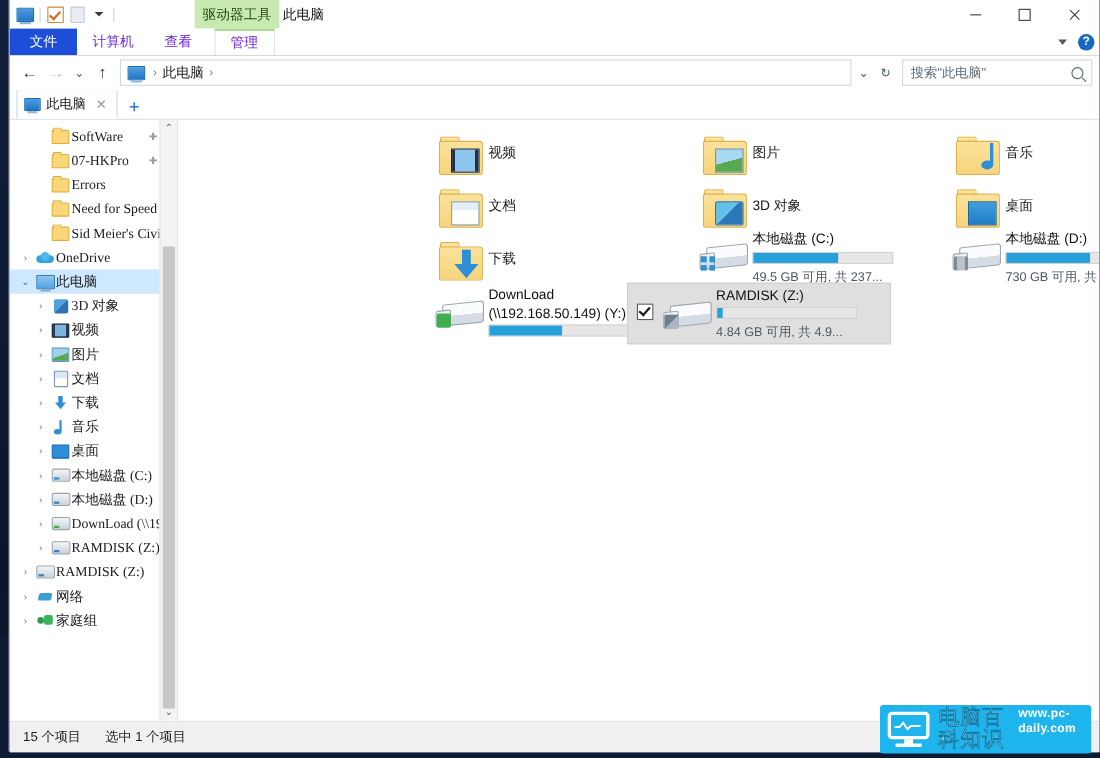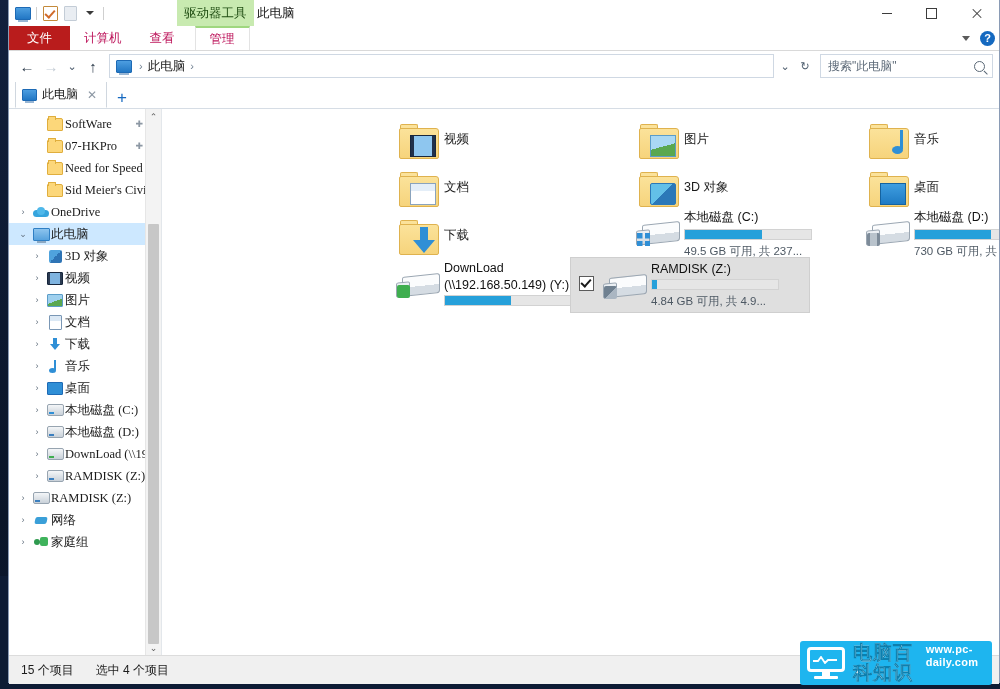--- a/index.html
+++ b/index.html
@@ -107,26 +107,26 @@
 
   
   .ribbon {
     position: relative;
     height: 24px;
     background: #ffffff;
     border-bottom: 1px solid #d9d9d9;
   }
   .rb-tabs { display: flex; align-items: stretch; height: 24px; }
   .rb-tab {
-    font-size: 12.5px; color: #be185d;
+    font-size: 12.5px; color: #6d28d9;
     padding: 0 14px;
     display: flex; align-items: center;
   }
   .rb-tab.file {
-    background: #b91c1c; color: #fff;
+    background: #1d4ed8; color: #fff;
     padding: 0 18px;
   }
   .rb-tab.manage {
     background: #ffffff;
     border-top: 2px solid #9fd77f;
     border-left: 1px solid #e3e3e3;
     border-right: 1px solid #e3e3e3;
     margin-left: 6px;
   }
   .rb-right {
@@ -687,20 +687,27 @@
                 <span class="i-folder"></span>
               </span>
               <span class="lb">07-HKPro</span>
               <span class="pin" style="font-size: 9px; transform: none; color: rgb(141, 152, 164);">✚</span>
             </div>
             <div class="tnode ind1">
               <span class="exp"></span>
               <span class="ic">
                 <span class="i-folder"></span>
               </span>
+              <span class="lb">Errors</span>
+            </div>
+            <div class="tnode ind1">
+              <span class="exp"></span>
+              <span class="ic">
+                <span class="i-folder"></span>
+              </span>
               <span class="lb">Need for Speed</span>
             </div>
             <div class="tnode ind1">
               <span class="exp"></span>
               <span class="ic">
                 <span class="i-folder"></span>
               </span>
               <span class="lb">Sid Meier's Civil</span>
             </div>
             <div class="tnode ind0">
@@ -957,21 +964,21 @@
                 <div class="bar-fill" style="width: 4%;"></div>
               </div>
               <div class="drive-sub">4.84 GB 可用, 共 4.9...</div>
             </div>
           </div>
         </div>
     </div>
 
     <div class="statusbar">
       <span>15 个项目</span>
-      <span>选中 4 个项目</span>
+      <span>选中 1 个项目</span>
     </div>
   </div>
 
   <div class="watermark">
     <div class="wm-mon">
       <div class="wm-screen"></div>
       <svg class="wm-wave" viewBox="0 0 24 8">
         <polyline points="0,5 5,5 8,1 12,7 15,4 24,4" fill="none" stroke="#ffffff" stroke-width="1.8"></polyline>
       </svg>
       <div class="wm-stand"></div>

